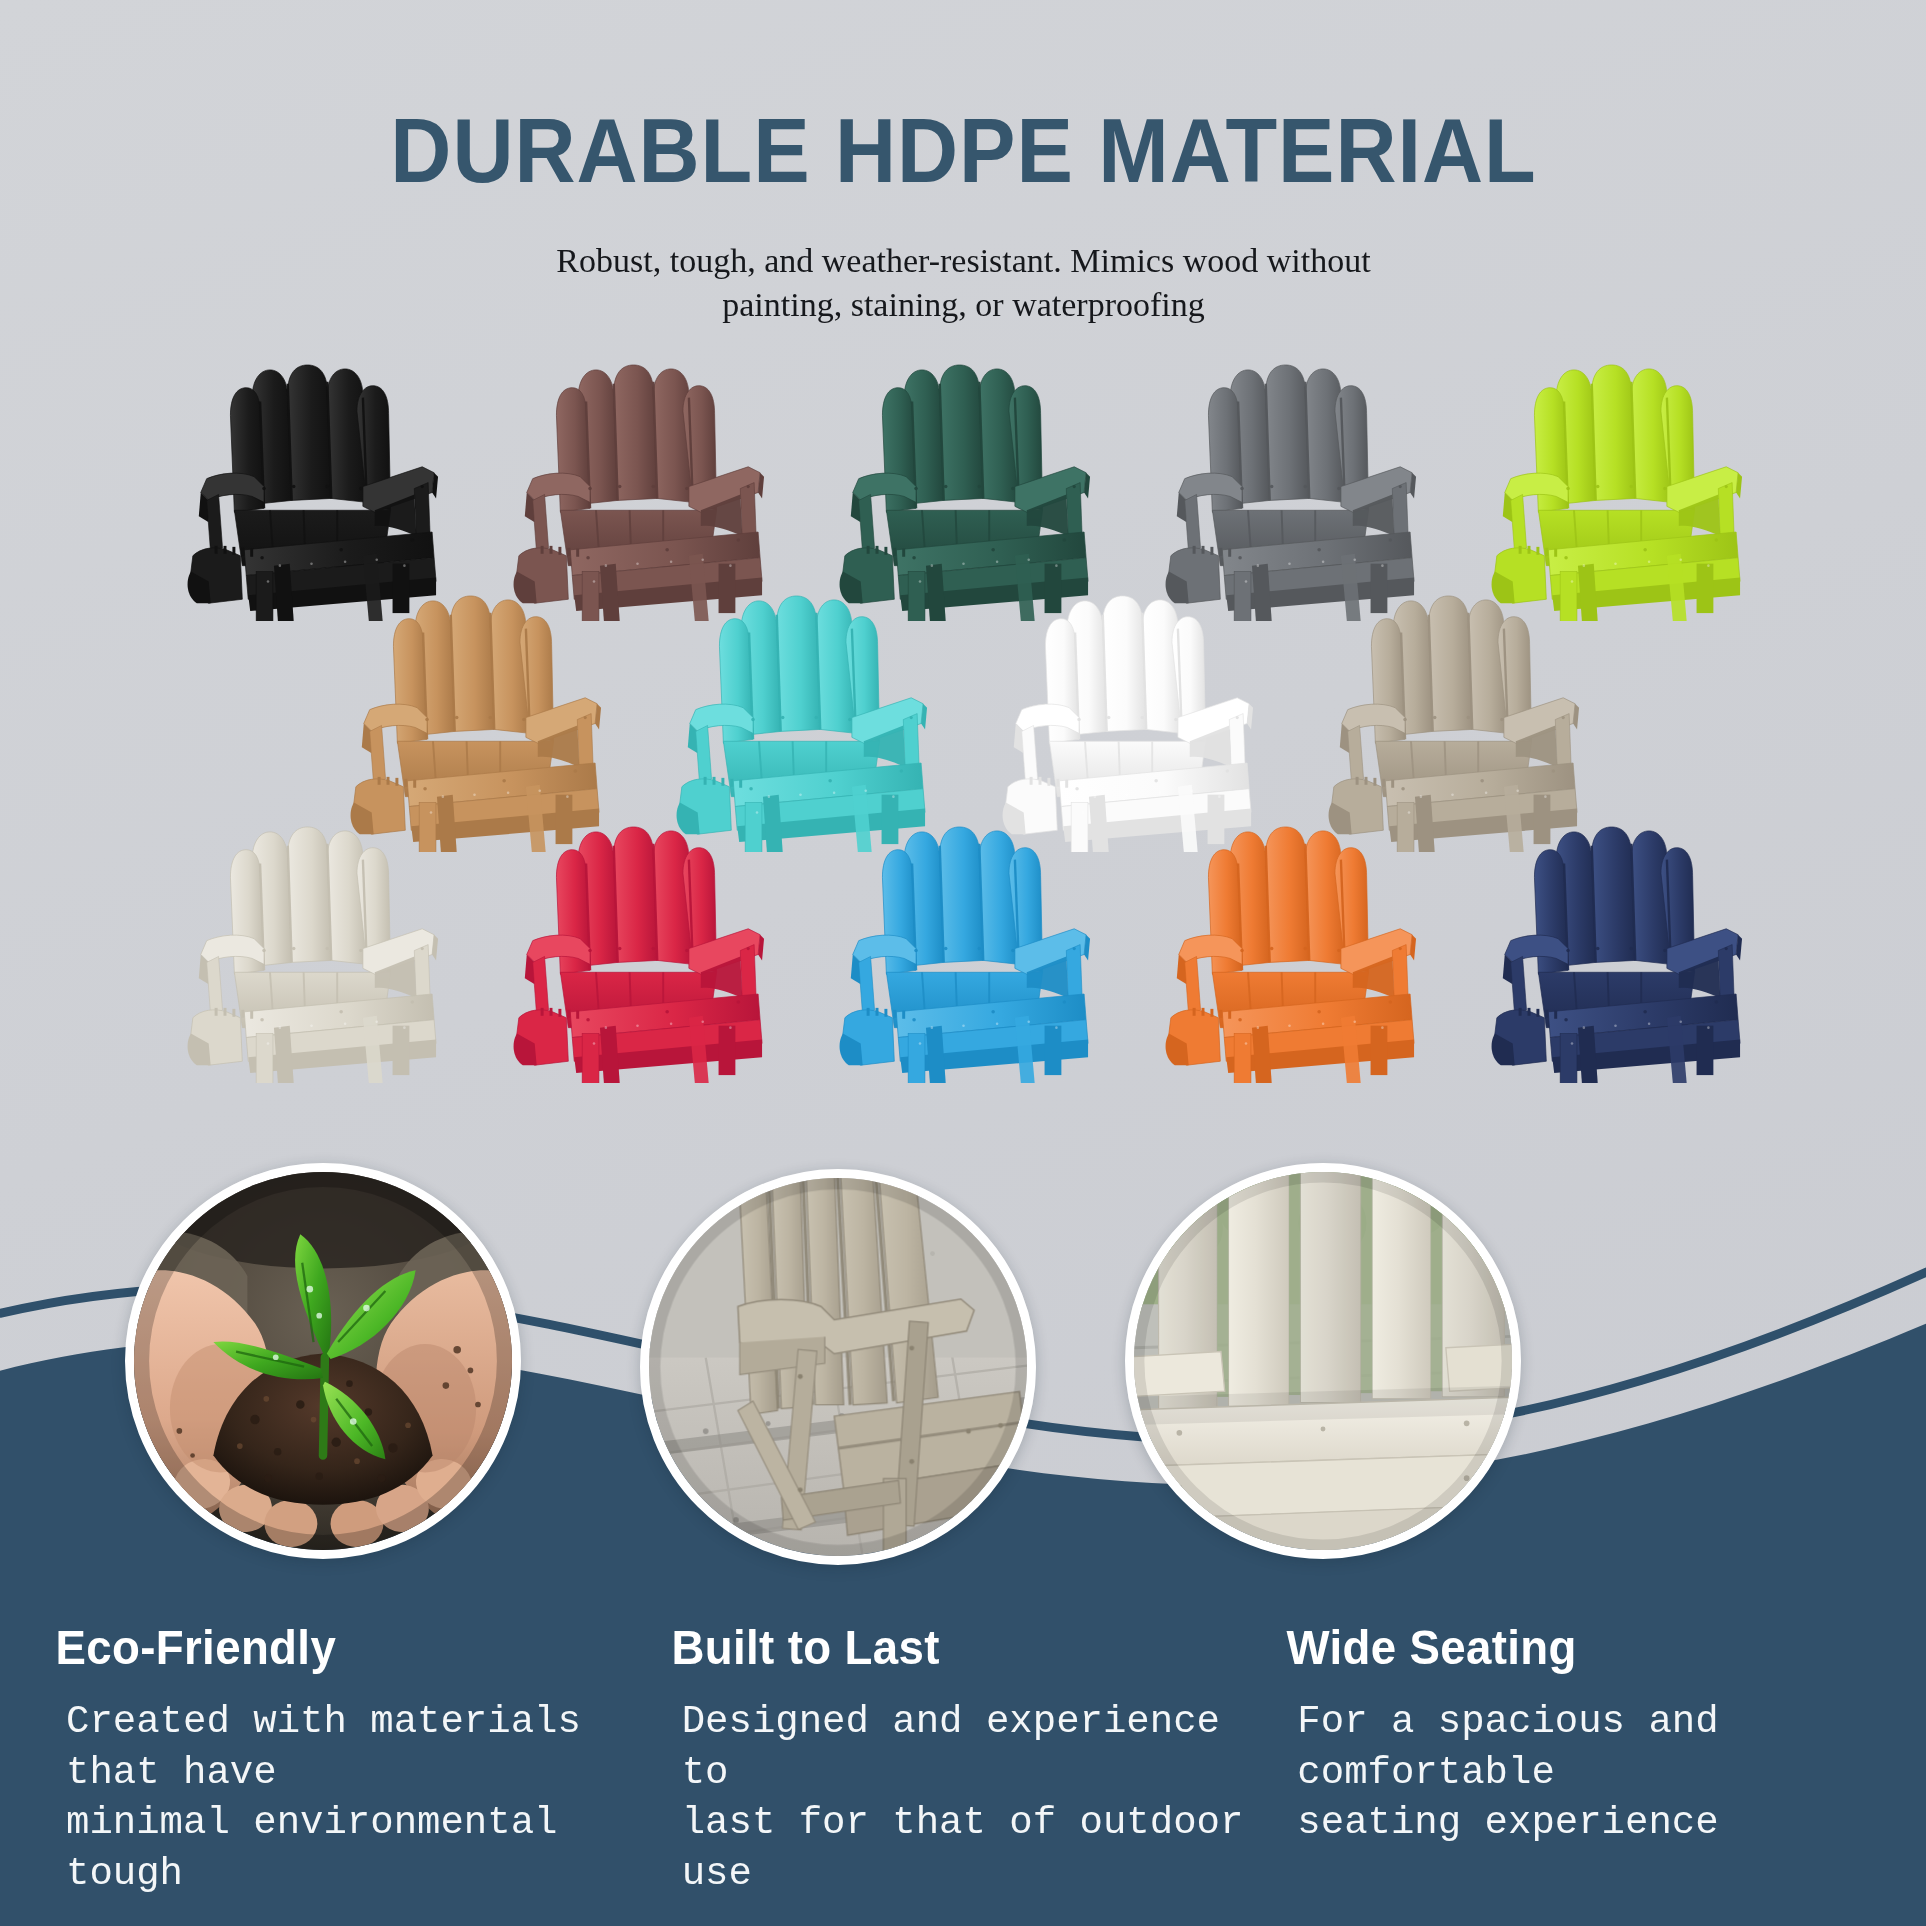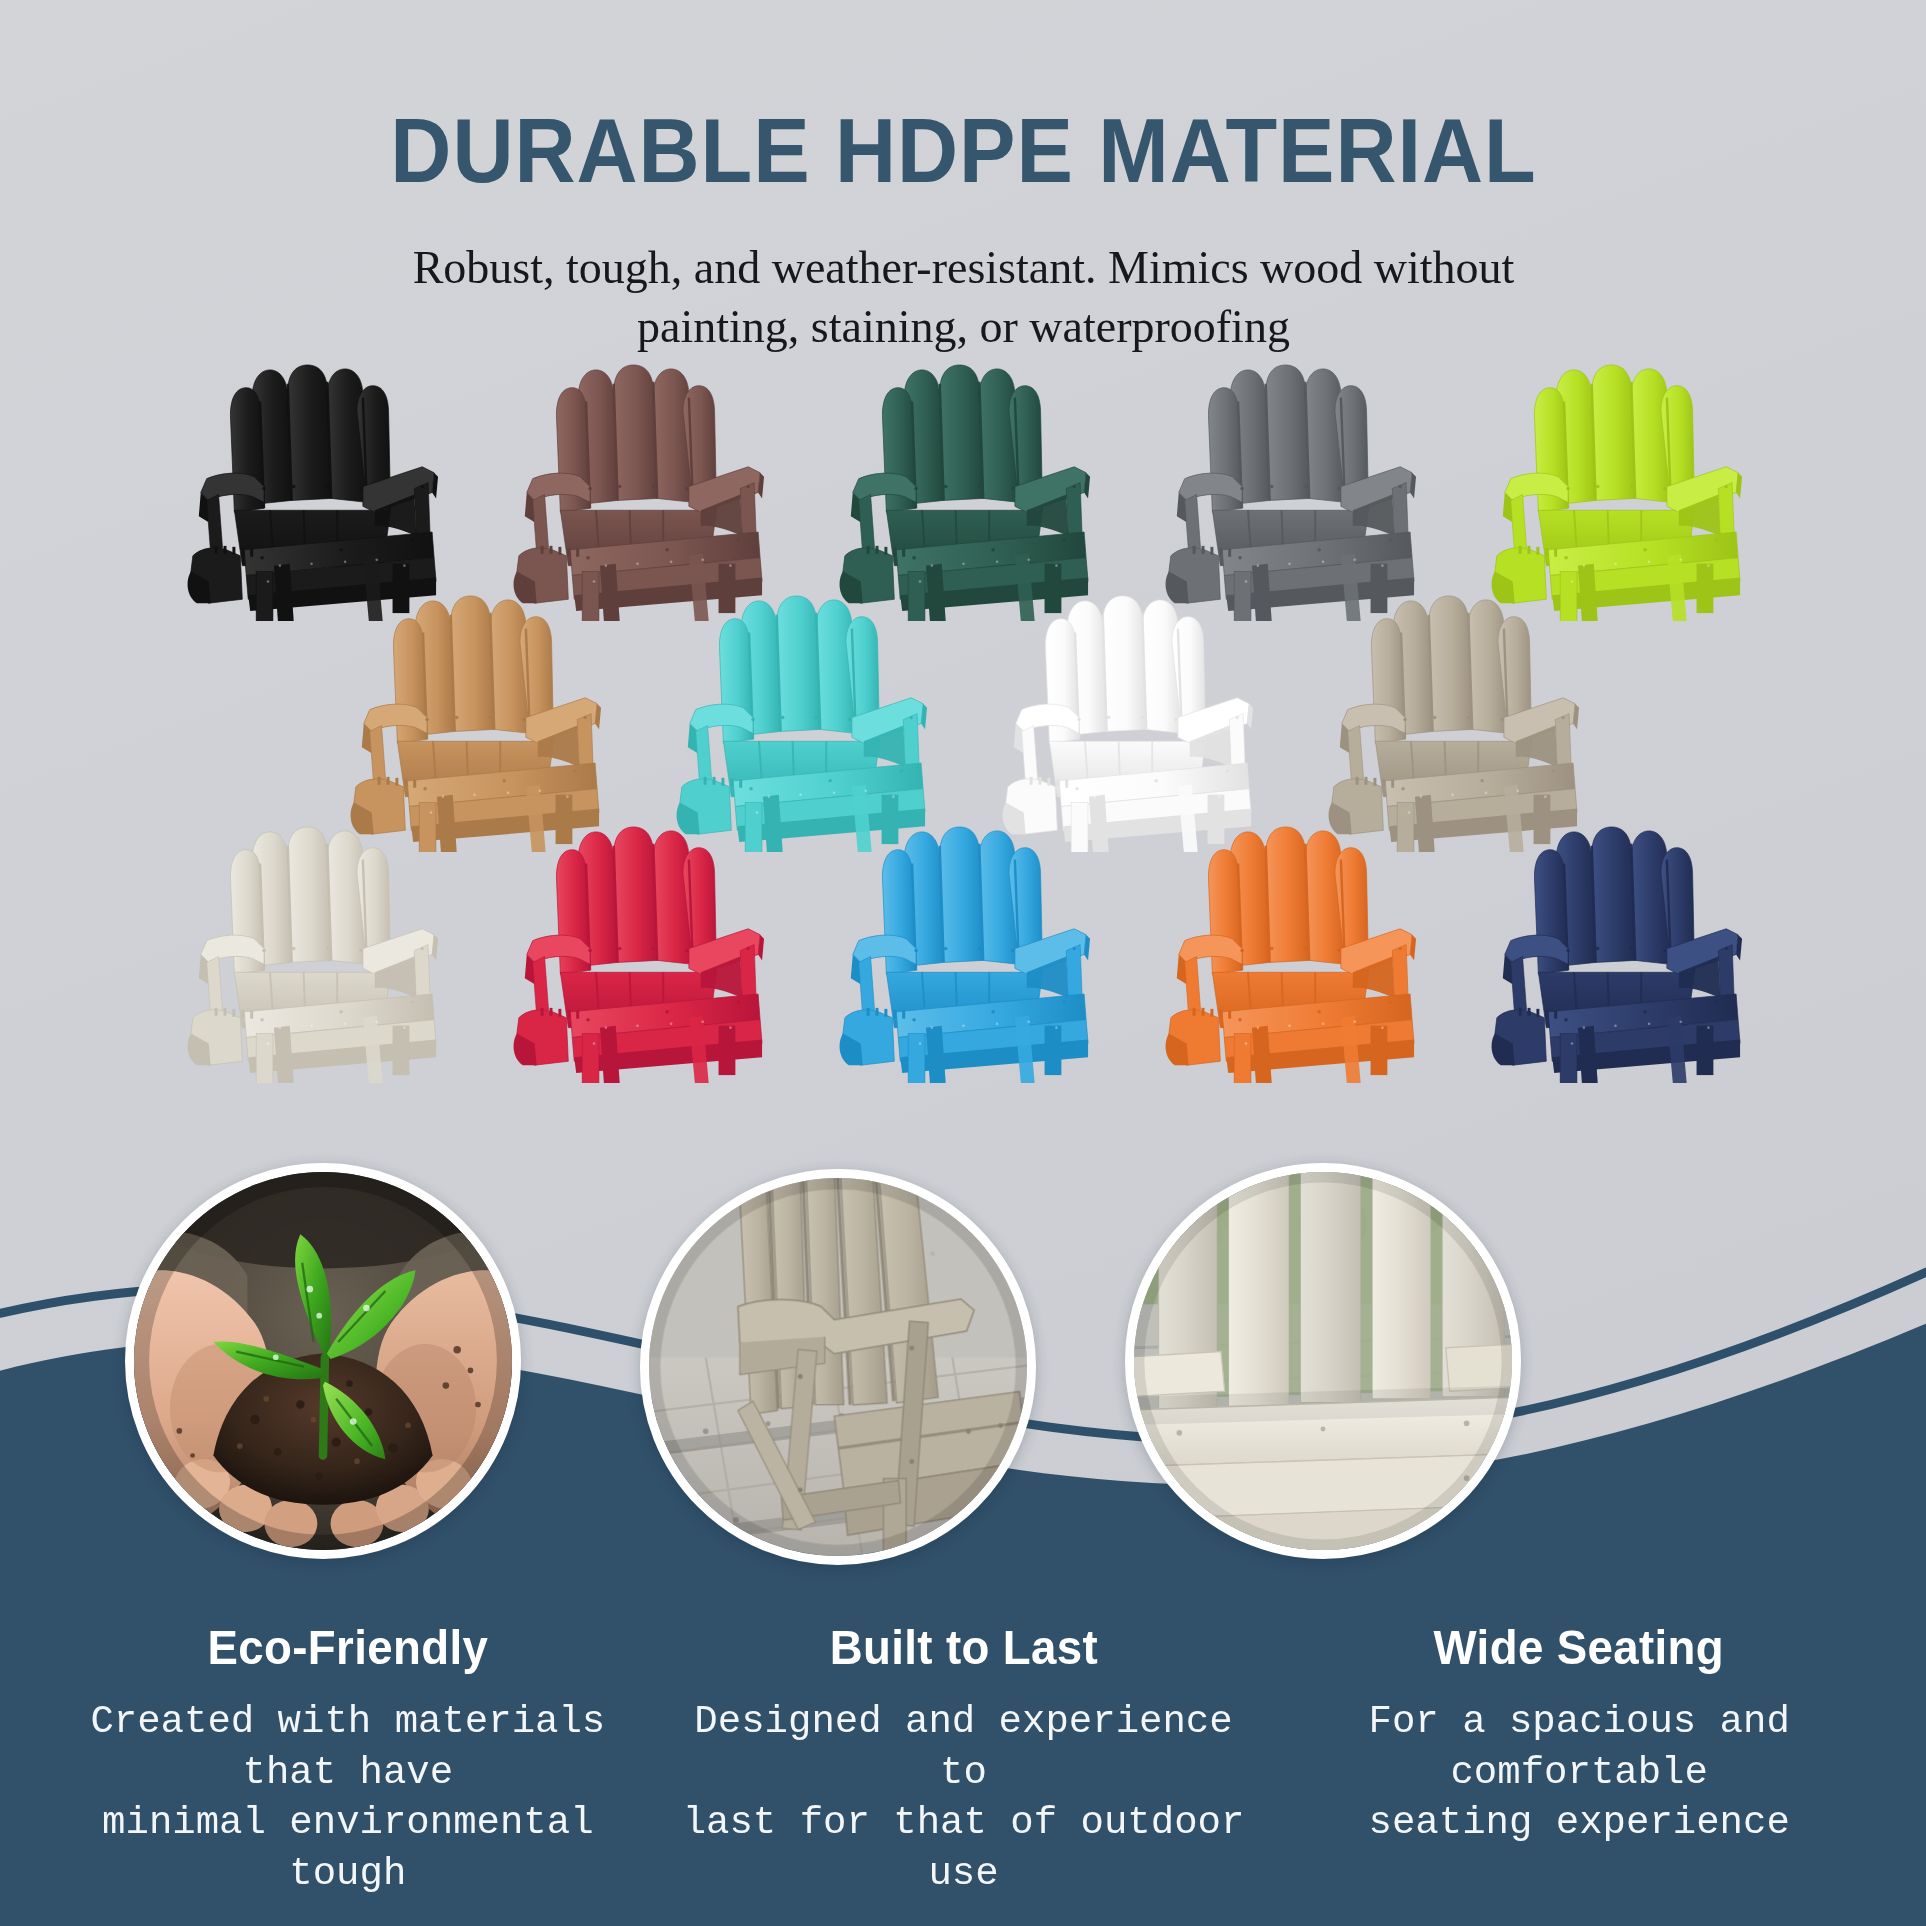--- a/index.html
+++ b/index.html
@@ -24,21 +24,21 @@
     font-weight:bold;
     font-size:91px;
     letter-spacing:1px;
     color:#36566d;
     margin-top:99px;
     transform:scaleX(0.93);
     white-space:nowrap;
   }
   .subtitle {
     font-family:"Liberation Serif", serif;
-    font-size:46px;
+    font-size:34px;
     line-height:1.28;
     color:#16181c;
     margin-top:36px;
     padding:0 327px;
   }
 
   
   .chair-grid { position:absolute; top:362px; left:0; width:1927px; }
   .chair-row { display:flex; justify-content:center; align-items:flex-start; }
   .chair-row.row1 { gap:61px; }
@@ -64,21 +64,21 @@
   .circle svg { display:block; width:100%; height:100%; }
   #circle-eco  { left:125px; top:0; }
   #circle-built{ left:640px; top:6px; }
   #circle-wide { left:1125px; top:0; }
 
   
   .footer-cols {
     position:absolute; left:0; bottom:0; width:1927px; height:327px;
     display:flex; align-items:flex-start; padding:0 40px;
   }
-  .fcol { flex:1; text-align:center; padding-top:20px; }
+  .fcol { flex:1; padding-top:20px; }
   .fcol h3 {
     font-family:"Liberation Sans Narrow","Liberation Sans", sans-serif;
     font-weight:bold;
     font-size:48px;
     color:#ffffff;
     letter-spacing:0.4px;
     transform:scaleX(0.95);
     margin-bottom:22px;
   }
   .fcol p {

